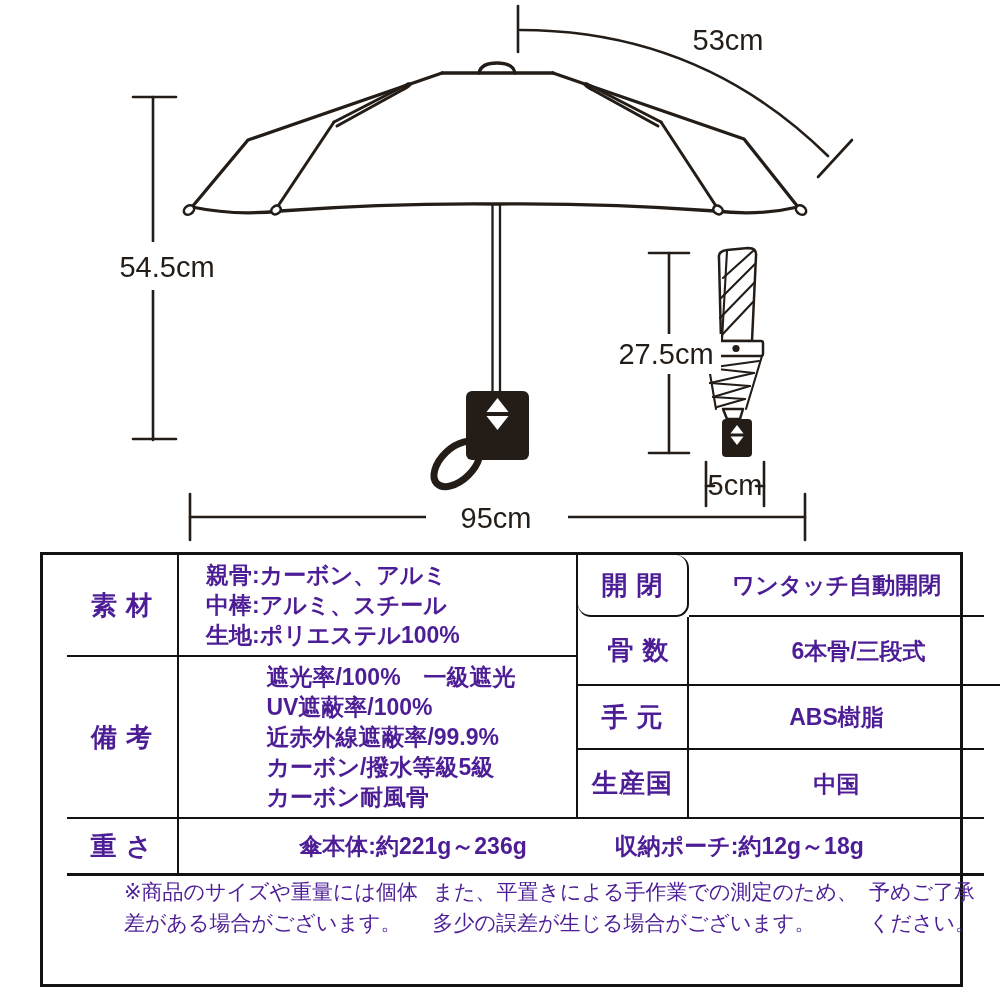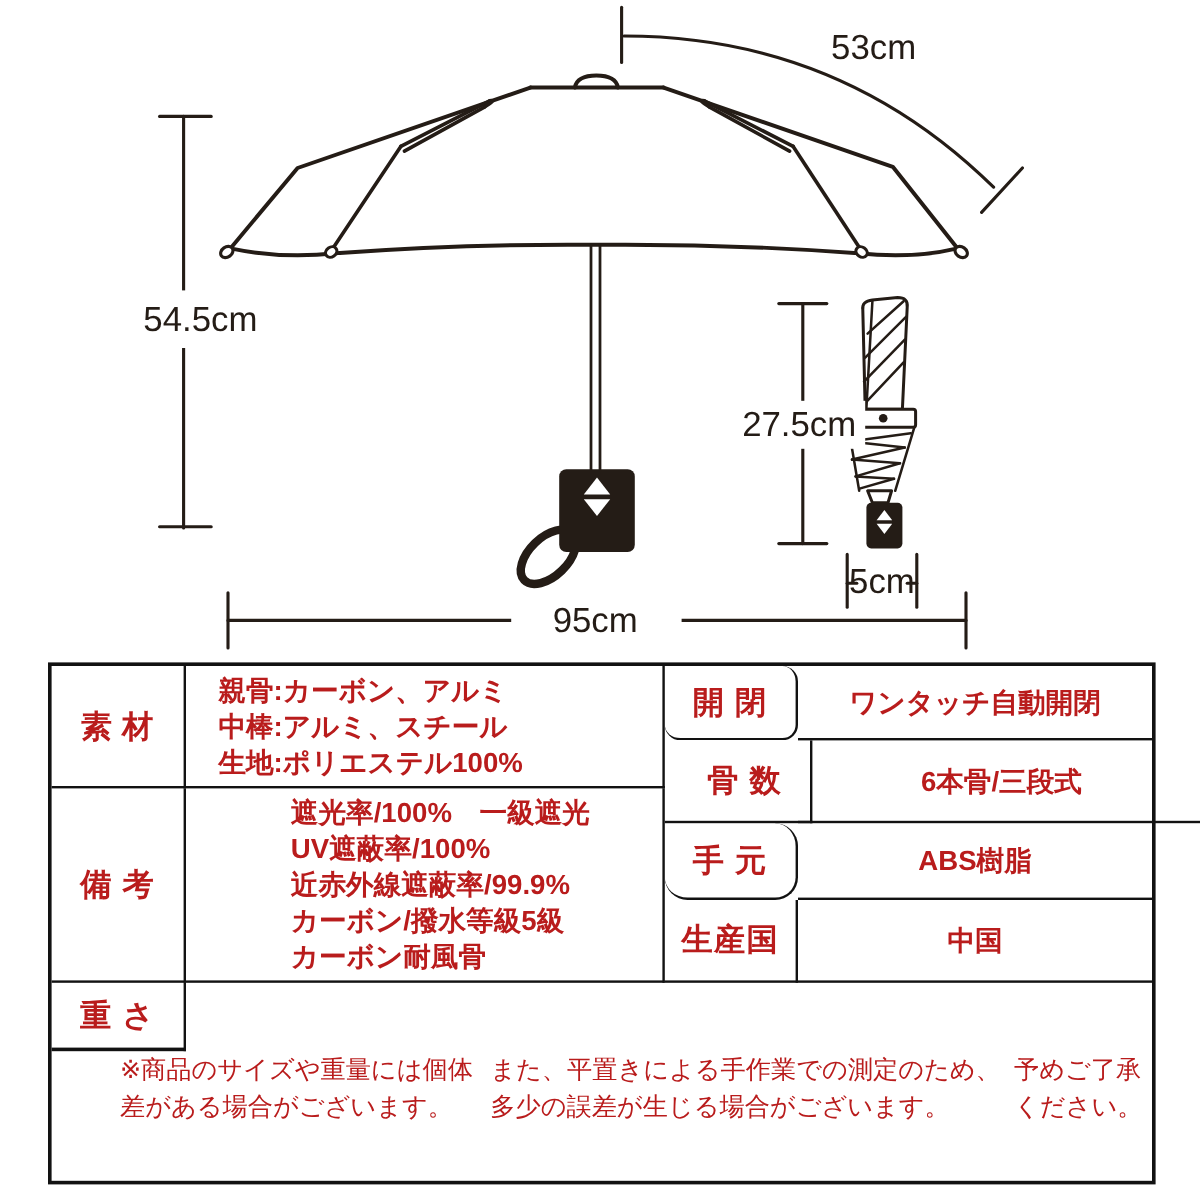--- a/index.html
+++ b/index.html
@@ -1,25 +1,25 @@
 <!DOCTYPE html>
 <html><head>
 <meta charset="utf-8">
 <title>Diagram</title>
 <style>
   html,body{margin:0;padding:0;background:#fff;}
   .page{position:relative;width:1000px;height:1000px;background:#fff;overflow:hidden;
-        font-family:"Liberation Sans","DejaVu Sans",sans-serif;color:#b91c1c;}
+        font-family:"Liberation Sans","DejaVu Sans",sans-serif;color:#4c1d95;}
   .drawing{position:absolute;left:0;top:0;}
   svg text{fill:#241c16;font-family:"Liberation Sans","DejaVu Sans",sans-serif;
            font-size:29px;font-weight:500;}
   
   .spec{position:absolute;left:40px;top:552px;width:923px;height:435px;
         border:3px solid #121212;box-sizing:border-box;}
-  .cell{position:absolute;box-sizing:border-box;display:flex;align-items:center;}
+  .cell{position:absolute;box-sizing:border-box;display:flex;align-items:center;margin-left:24px;}
   .b-r{border-right:2px solid #121212;}
   .b-b{border-bottom:2px solid #121212;}
   .b-b3{border-bottom:3px solid #121212;text-align:right;}
   .lab{justify-content:center;font-size:26px;font-weight:700;letter-spacing:1px;}
   .cnt{font-size:23px;font-weight:700;line-height:30px;}
   .cnt-left{padding-left:27px;}
   .cnt-center{justify-content:center;}
   .vstack{display:flex;flex-direction:column;}
   .wrow{justify-content:center;gap:88px;font-size:23px;font-weight:700;}
   .notes{flex-direction:row;align-items:flex-start;justify-content:center;
@@ -132,21 +132,21 @@
     <path d="M190 494 V540"></path>
         <path d="M805 494 V540"></path>
         <path d="M190 517 H805"></path>
   </g>
   <rect x="426" y="496" width="142" height="42" fill="#ffffff"></rect>
   <text x="496" y="518" text-anchor="middle" dominant-baseline="central">95cm</text>
 </svg>
 
 <div class="spec">
 
-  <div class="cell lab b-r b-b" style="left:0;top:0;width:112px;height:102px;font-family:Liberation Serif, serif;">素 材</div>
+  <div class="cell lab b-r b-b" style="left:0;top:0;width:112px;height:102px;">素 材</div>
   <div class="cell cnt cnt-left b-r b-b" style="left:112px;top:0;width:399px;height:102px;">
     <div class="vstack">
       <div>親骨:カーボン、アルミ</div>
       <div>中棒:アルミ、スチール</div>
       <div>生地:ポリエステル100%</div>
     </div>
   </div>
 
   <div class="cell lab b-r b-b" style="left:0;top:102px;width:112px;height:162px;">備 考</div>
   <div class="cell cnt cnt-left b-r b-b" style="left:112px;top:102px;width:399px;height:162px;justify-content:center;">
@@ -155,30 +155,34 @@
       <div>UV遮蔽率/100%</div>
       <div>近赤外線遮蔽率/99.9%</div>
       <div>カーボン/撥水等級5級</div>
       <div>カーボン耐風骨</div>
     </div>
   </div>
 
   <div class="cell lab b-r b-b" style="left:511px;top:0;width:111px;height:62px;border-radius:13px;">開 閉</div>
   <div class="cell cnt cnt-center b-b" style="left:622px;top:0;width:295px;height:62px;">ワンタッチ自動開閉</div>
 
-  <div class="cell lab b-r b-b" style="left:511px;top:62px;width:123px;height:69px;padding-left:12px;">骨 数</div>
+  <div class="cell lab b-r b-b" style="left:511px;top:62px;width:111px;height:69px;padding-left:12px;">骨 数</div>
   <div class="cell cnt cnt-center b-b" style="left:622px;top:62px;width:339px;height:69px;">6本骨/三段式</div>
 
-  <div class="cell lab b-r b-b" style="left:511px;top:131px;width:111px;height:64px;border-radius:19px;">手 元</div>
+  <div class="cell lab b-r b-b" style="left:511px;top:131px;width:111px;height:64px;">手 元</div>
   <div class="cell cnt cnt-center b-b" style="left:622px;top:131px;width:295px;height:64px;">ABS樹脂</div>
 
   <div class="cell cnt cnt-center b-b" style="left:622px;top:195px;width:295px;height:69px;">中国</div>
   <div class="cell lab b-r b-b" style="left:511px;top:195px;width:111px;height:69px;">生産国</div>
 
   <div class="cell lab b-r b-b3" style="left:0;top:264px;width:112px;height:57px;">重 さ</div>
+  <div class="cell wrow b-b3" style="left:112px;top:264px;width:805px;height:57px;">
+    <span>傘本体:約221g～236g</span>
+    <span>収納ポーチ:約12g～18g</span>
+  </div>
 
   <div class="cell notes" style="left:0;top:321px;width:917px;height:108px;">
     <div>※商品のサイズや重量には個体差がある場合がございます。</div>
     <div>また、平置きによる手作業での測定のため、多少の誤差が生じる場合がございます。</div>
     <div>予めご了承ください。</div>
   </div>
 
 </div>
 </div>
 

